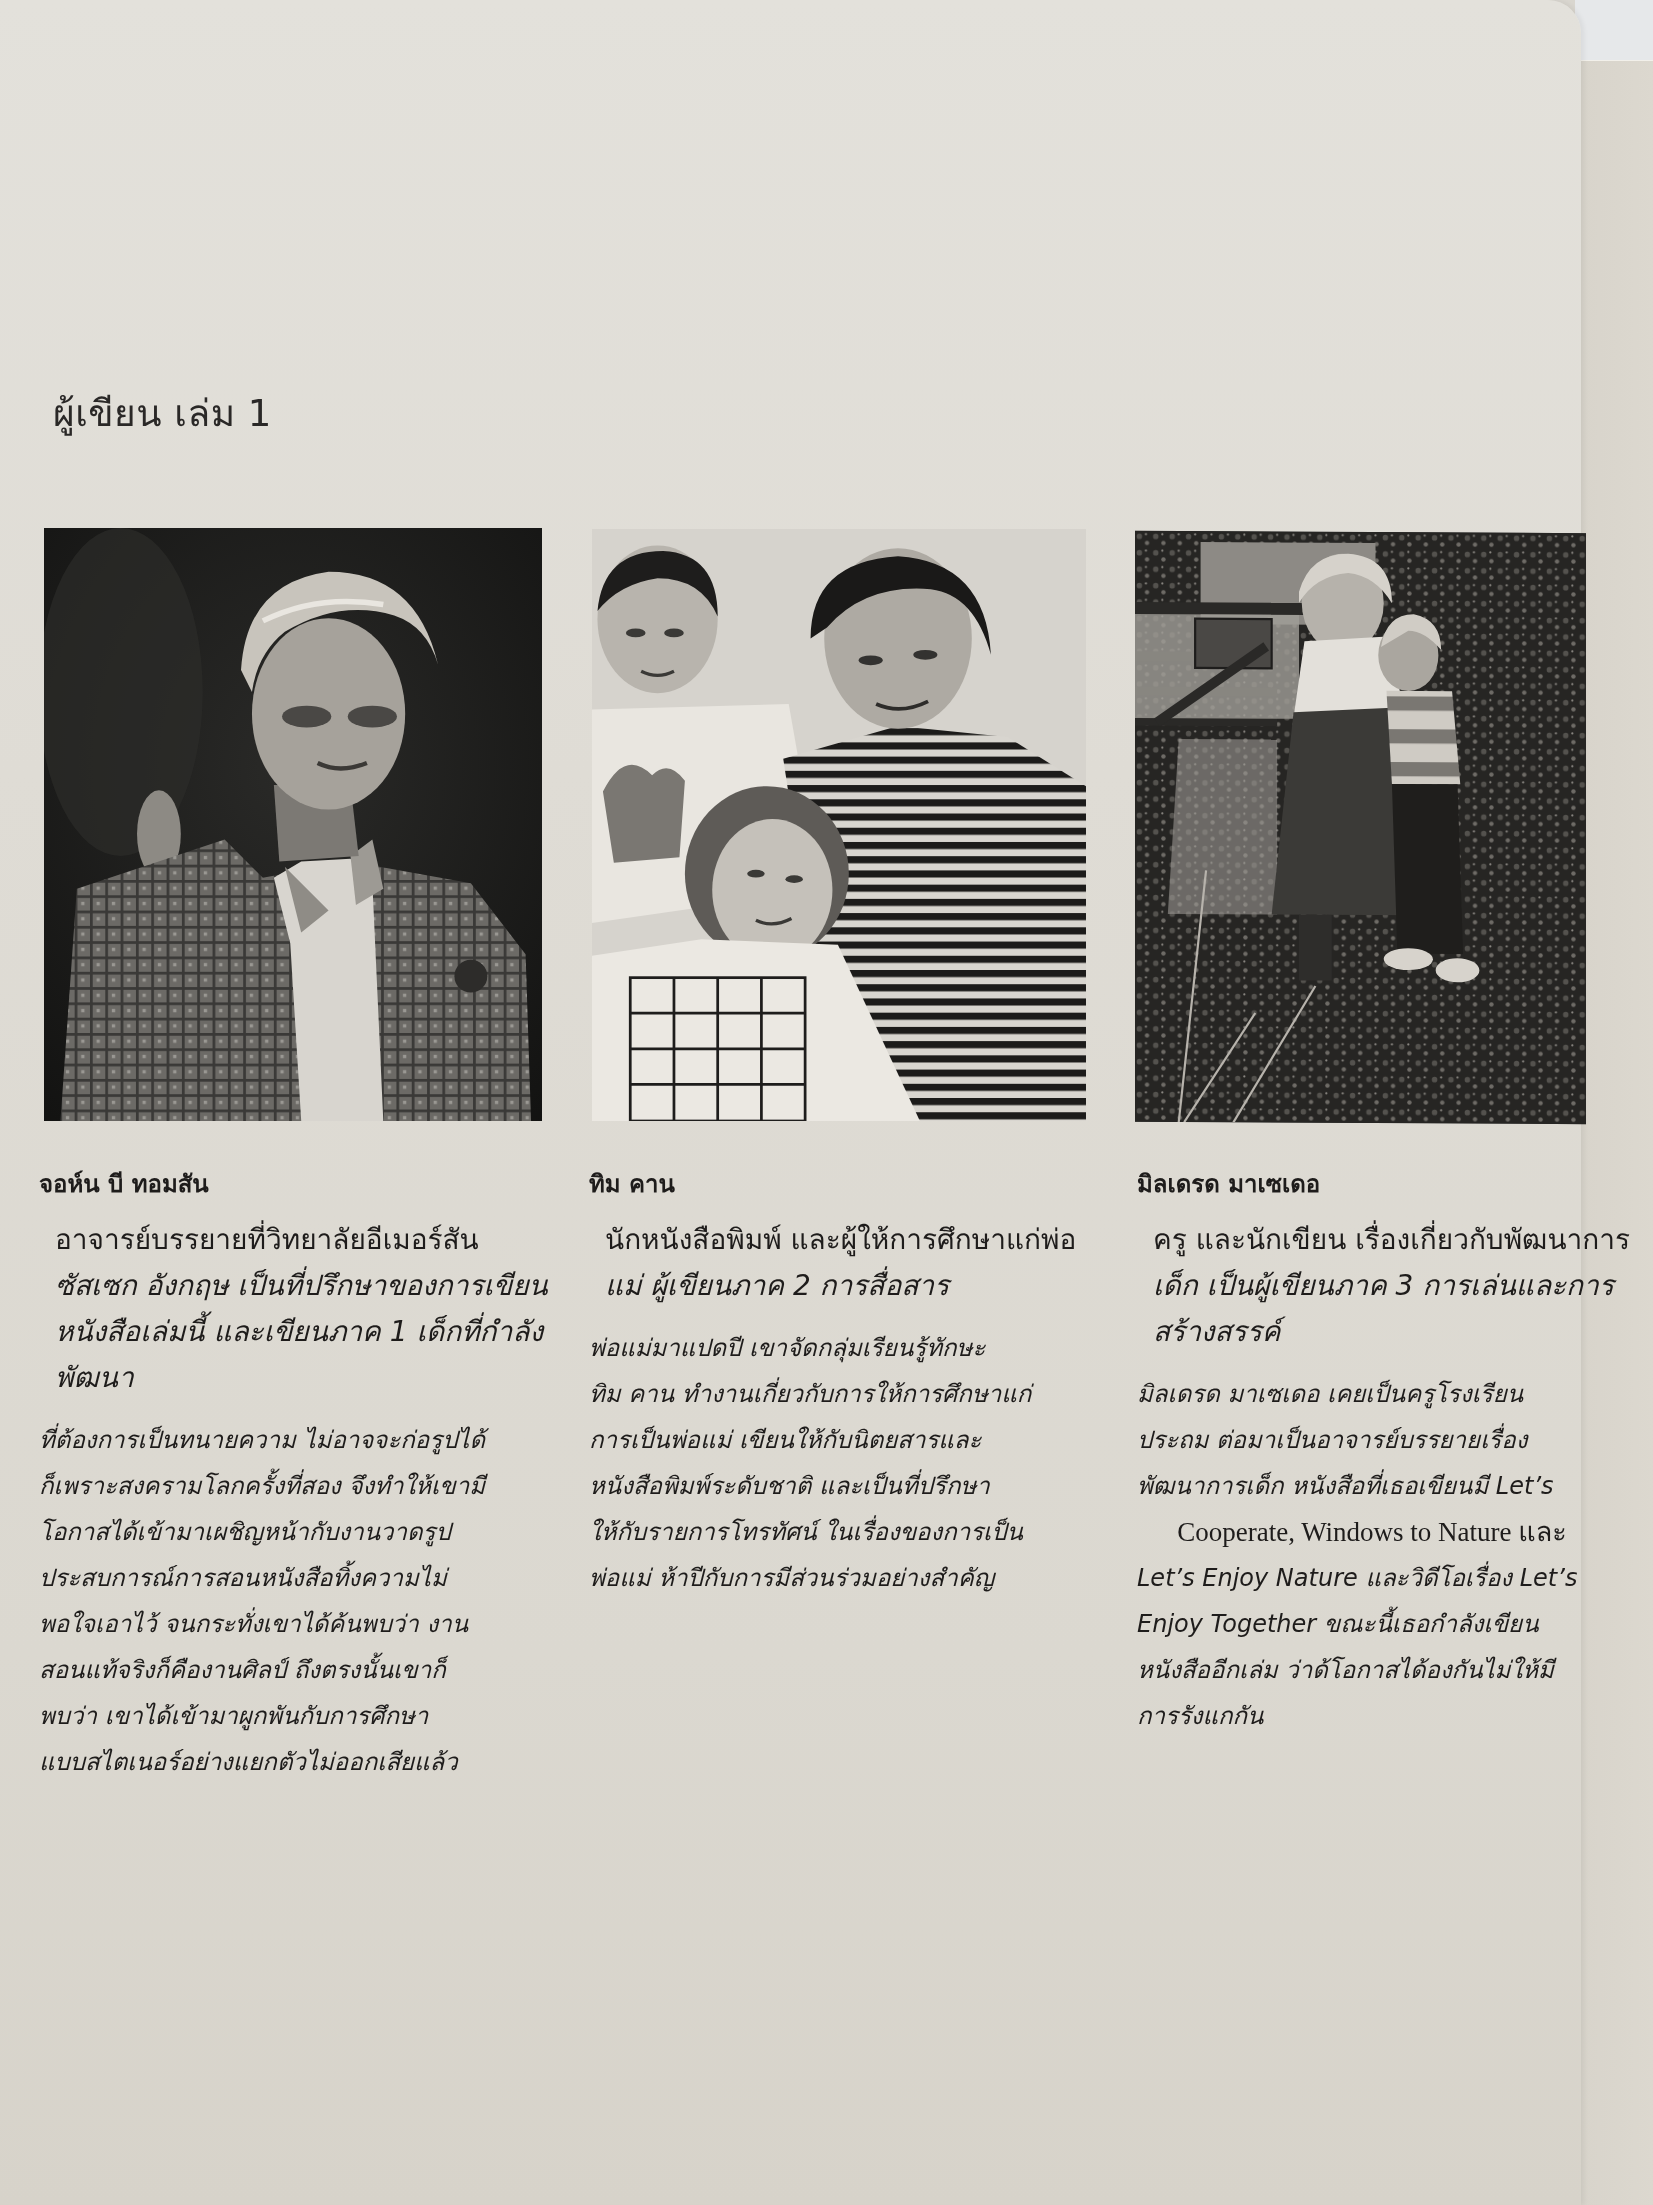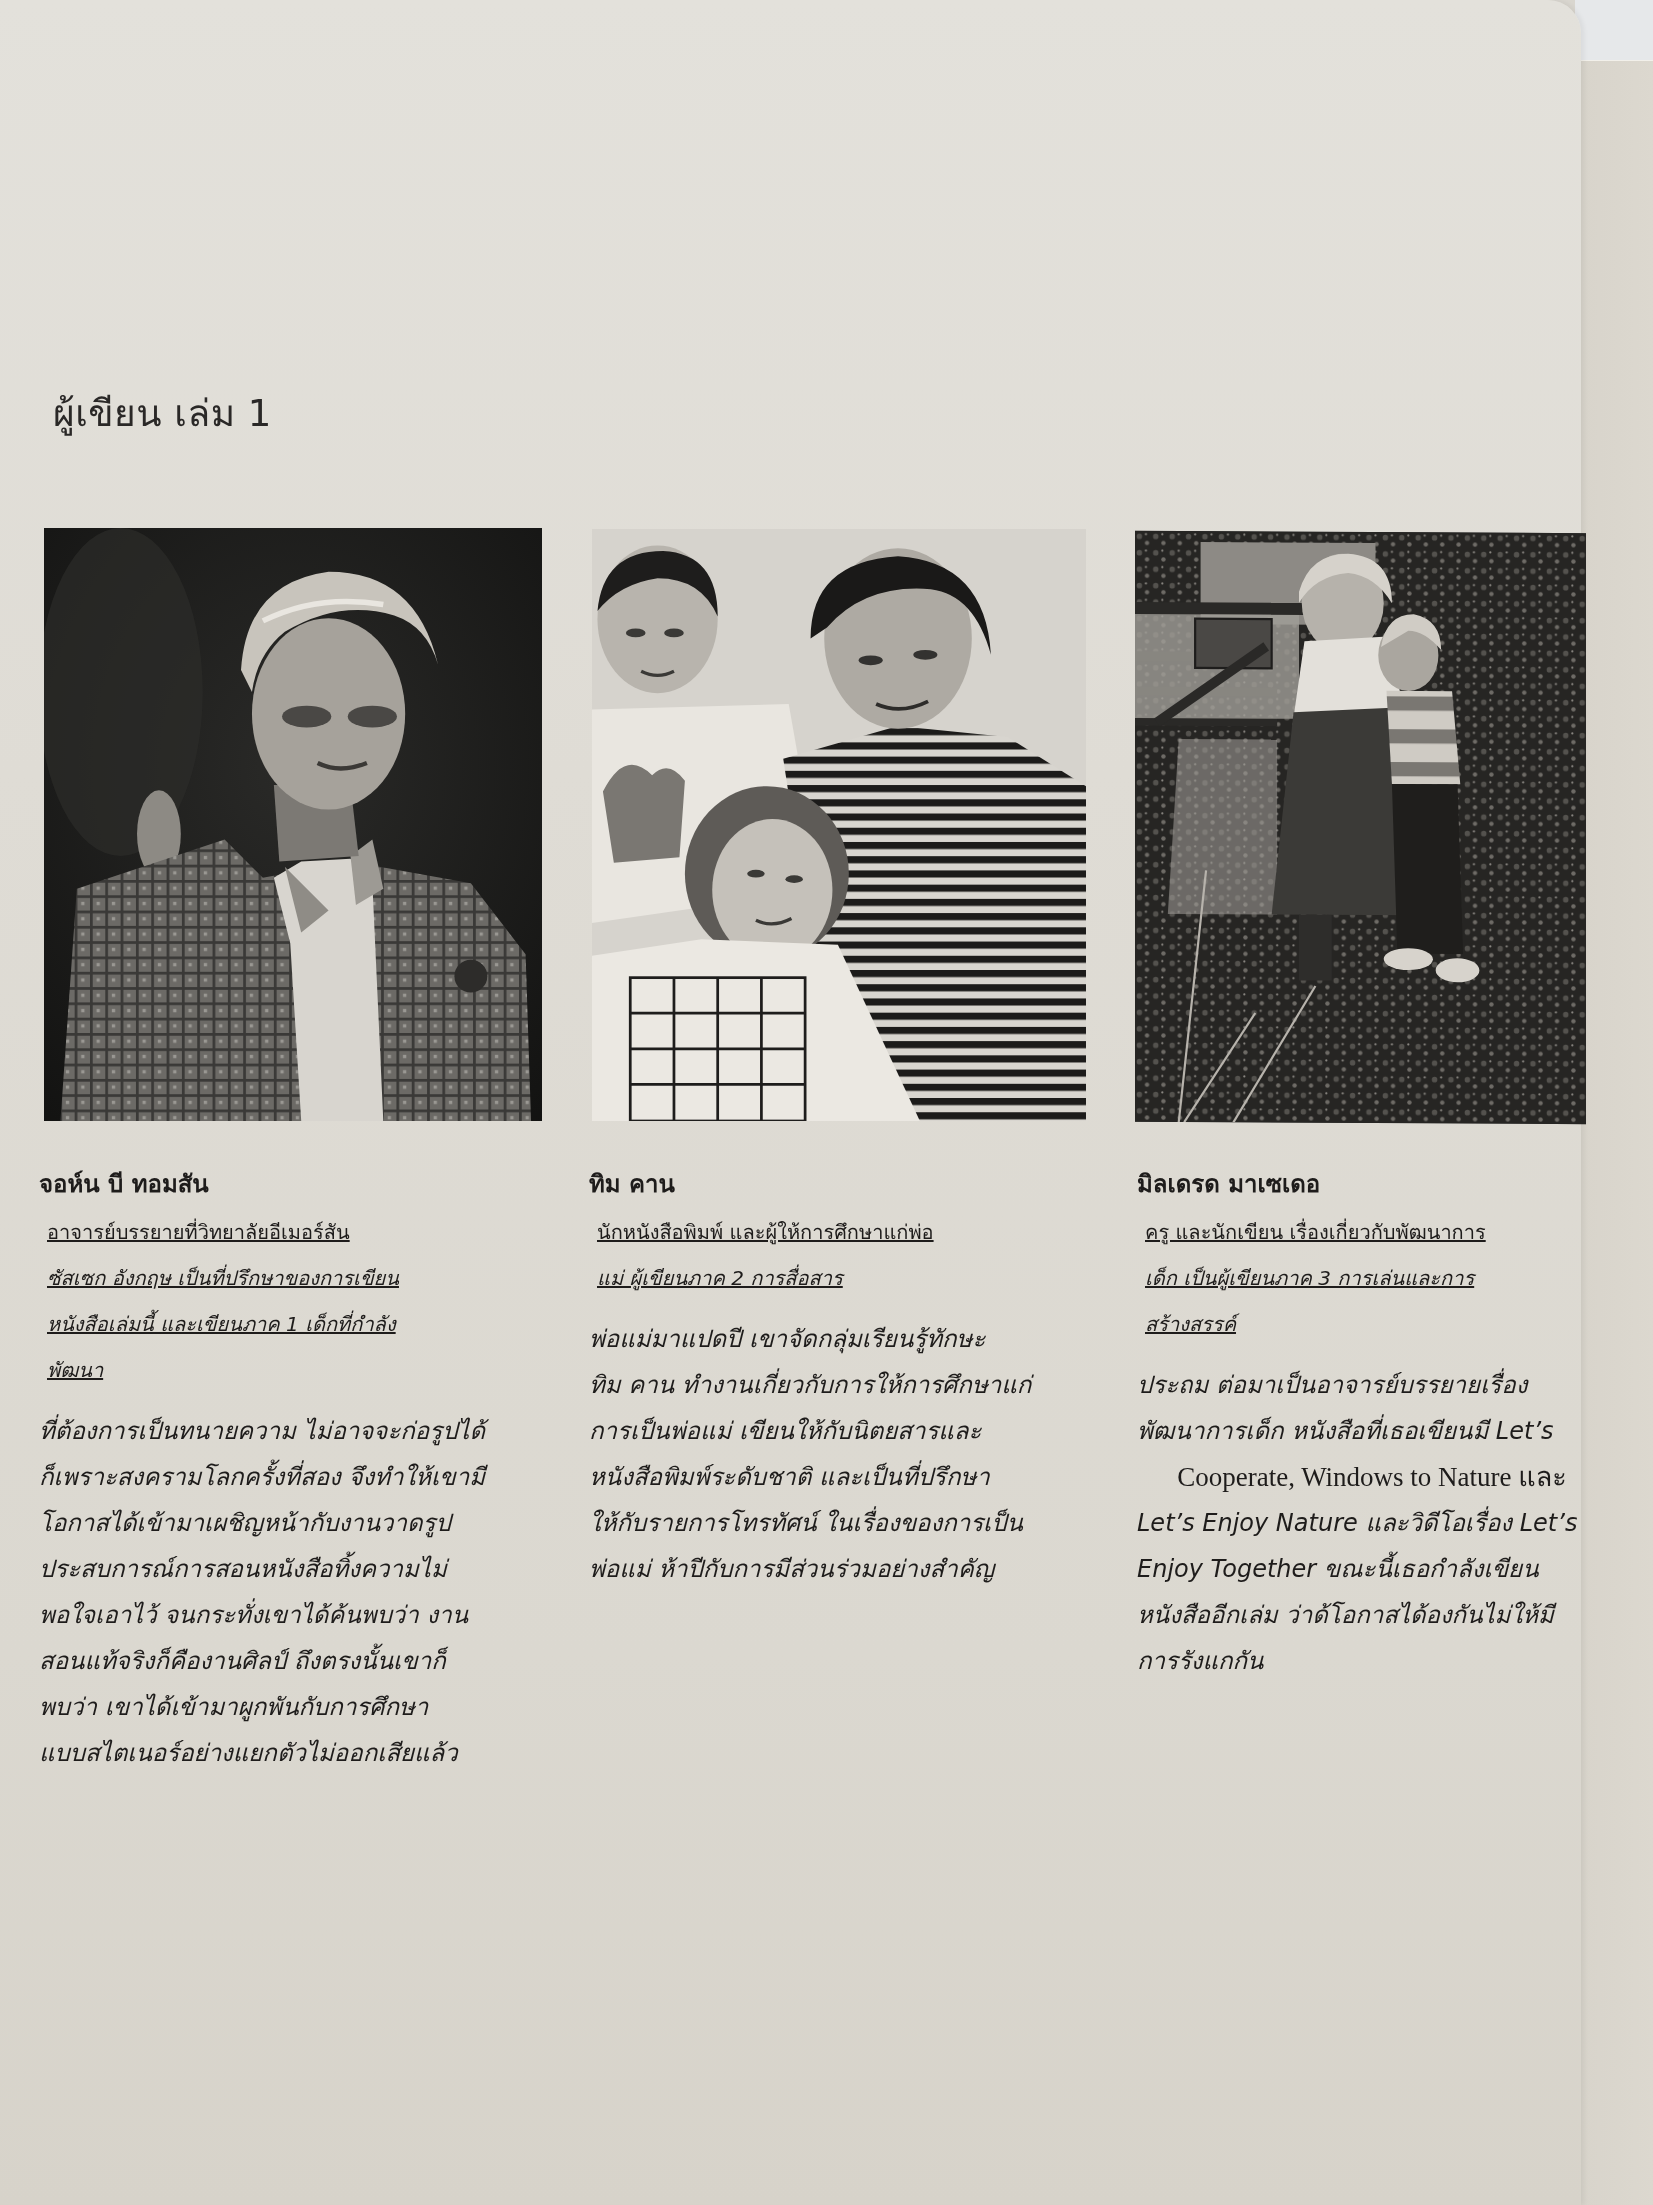--- a/index.html
+++ b/index.html
@@ -68,24 +68,23 @@
     }
     .name {
       font-family: "DejaVu Sans", sans-serif;
       font-size: 24px;
       font-weight: bold;
       margin: 0 0 7.7px 0;
       line-height: 33px;
     }
     .role {
       font-family: "DejaVu Sans", sans-serif;
-      font-size: 20px;
+      font-size: 28px;
       line-height: 46px;
-      margin: 8px;
-      text-decoration: underline;
+      margin: 16px;
     }
     .role .it { font-style: italic; }
     .bio {
       font-family: "DejaVu Sans", sans-serif;
       font-size: 24px;
       font-style: italic;
       line-height: 46px;
       margin: 15.3px 0 0 0;
     }
     .bio .en {
@@ -275,20 +274,21 @@
     </div>
 
     <div class="col" style="left:1137px; top:1168px; width:470px;">
       <h2 class="name">มิลเดรด มาเซเดอ</h2>
       <p class="role">
         <span class="line">ครู และนักเขียน เรื่องเกี่ยวกับพัฒนาการ</span>
         <span class="line it">เด็ก  เป็นผู้เขียนภาค 3  การเล่นและการ</span>
         <span class="line it">สร้างสรรค์</span>
       </p>
       <p class="bio">
+        <span class="line">มิลเดรด มาเซเดอ เคยเป็นครูโรงเรียน</span>
         <span class="line">ประถม ต่อมาเป็นอาจารย์บรรยายเรื่อง</span>
         <span class="line">พัฒนาการเด็ก  หนังสือที่เธอเขียนมี Let’s</span>
         <span class="line en" style="font-family:'Liberation Serif',serif;font-style:normal;font-size:27px;text-align:center;">Cooperate, Windows to Nature และ</span>
         <span class="line">Let’s Enjoy Nature และวิดีโอเรื่อง Let’s</span>
         <span class="line">Enjoy Together  ขณะนี้เธอกำลังเขียน</span>
         <span class="line">หนังสืออีกเล่ม ว่าด้โอกาสได้องกันไม่ให้มี</span>
         <span class="line">การรังแกกัน</span>
       </p>
     </div>
 

